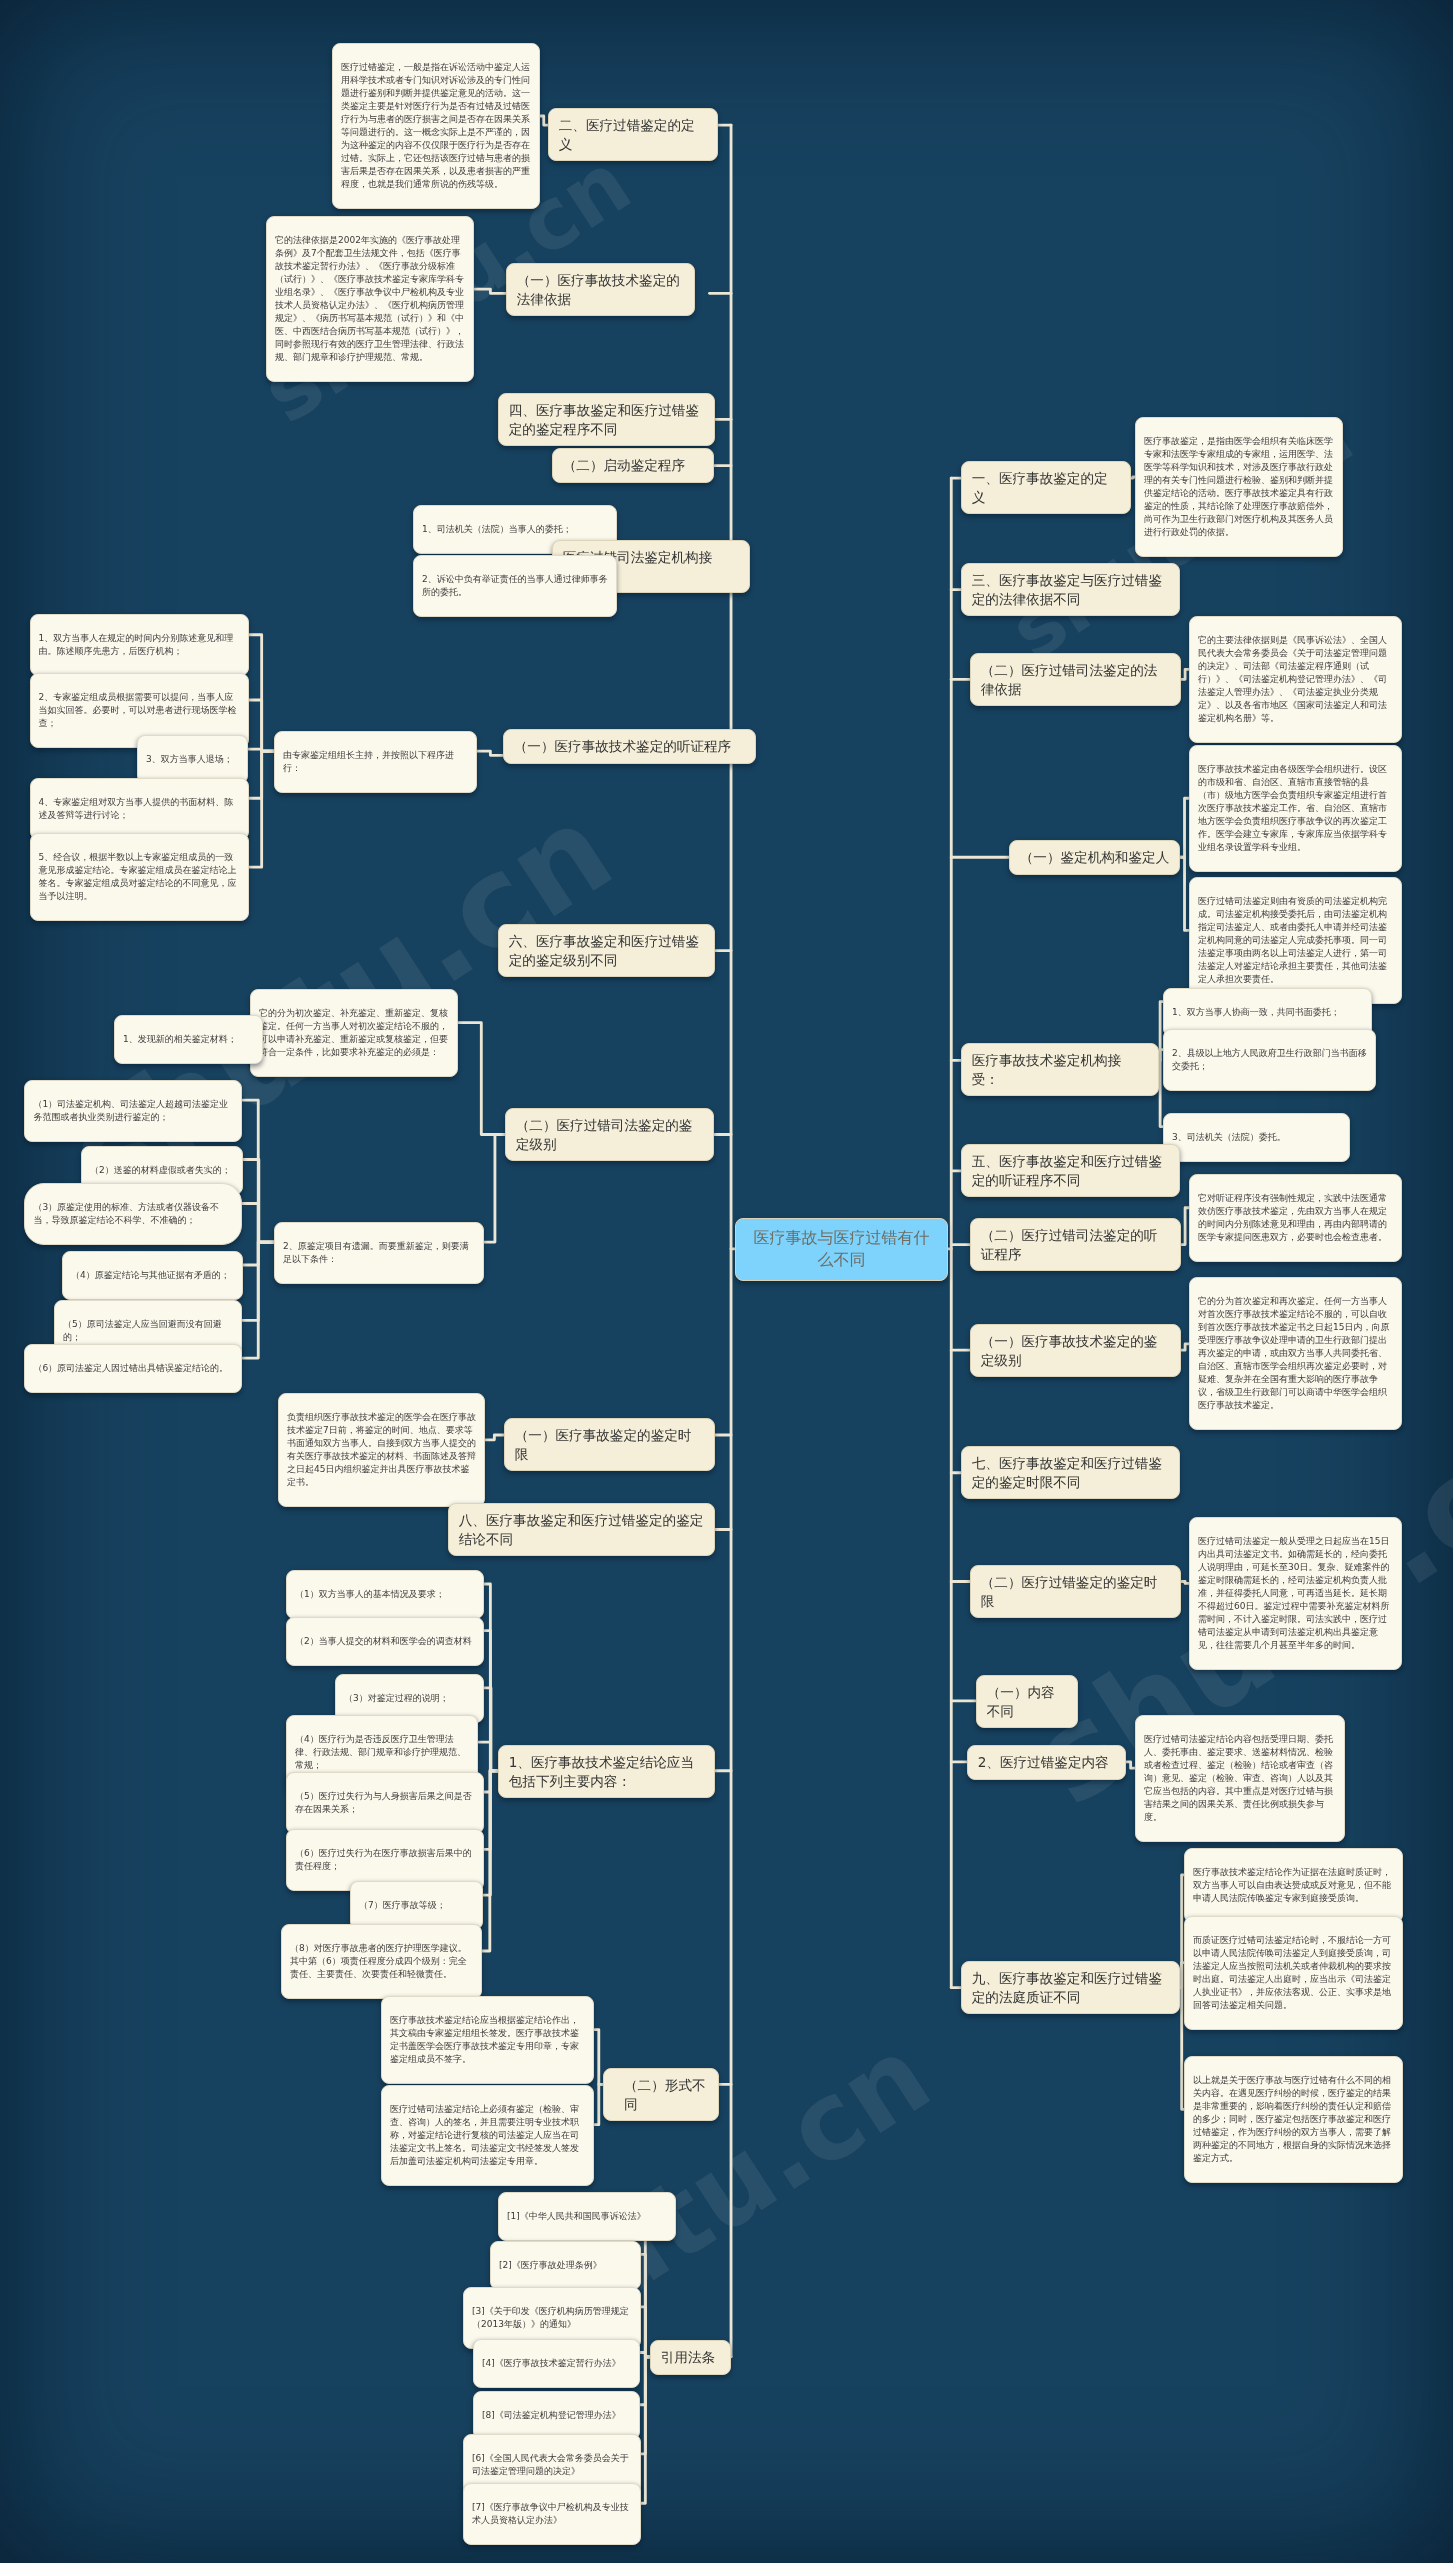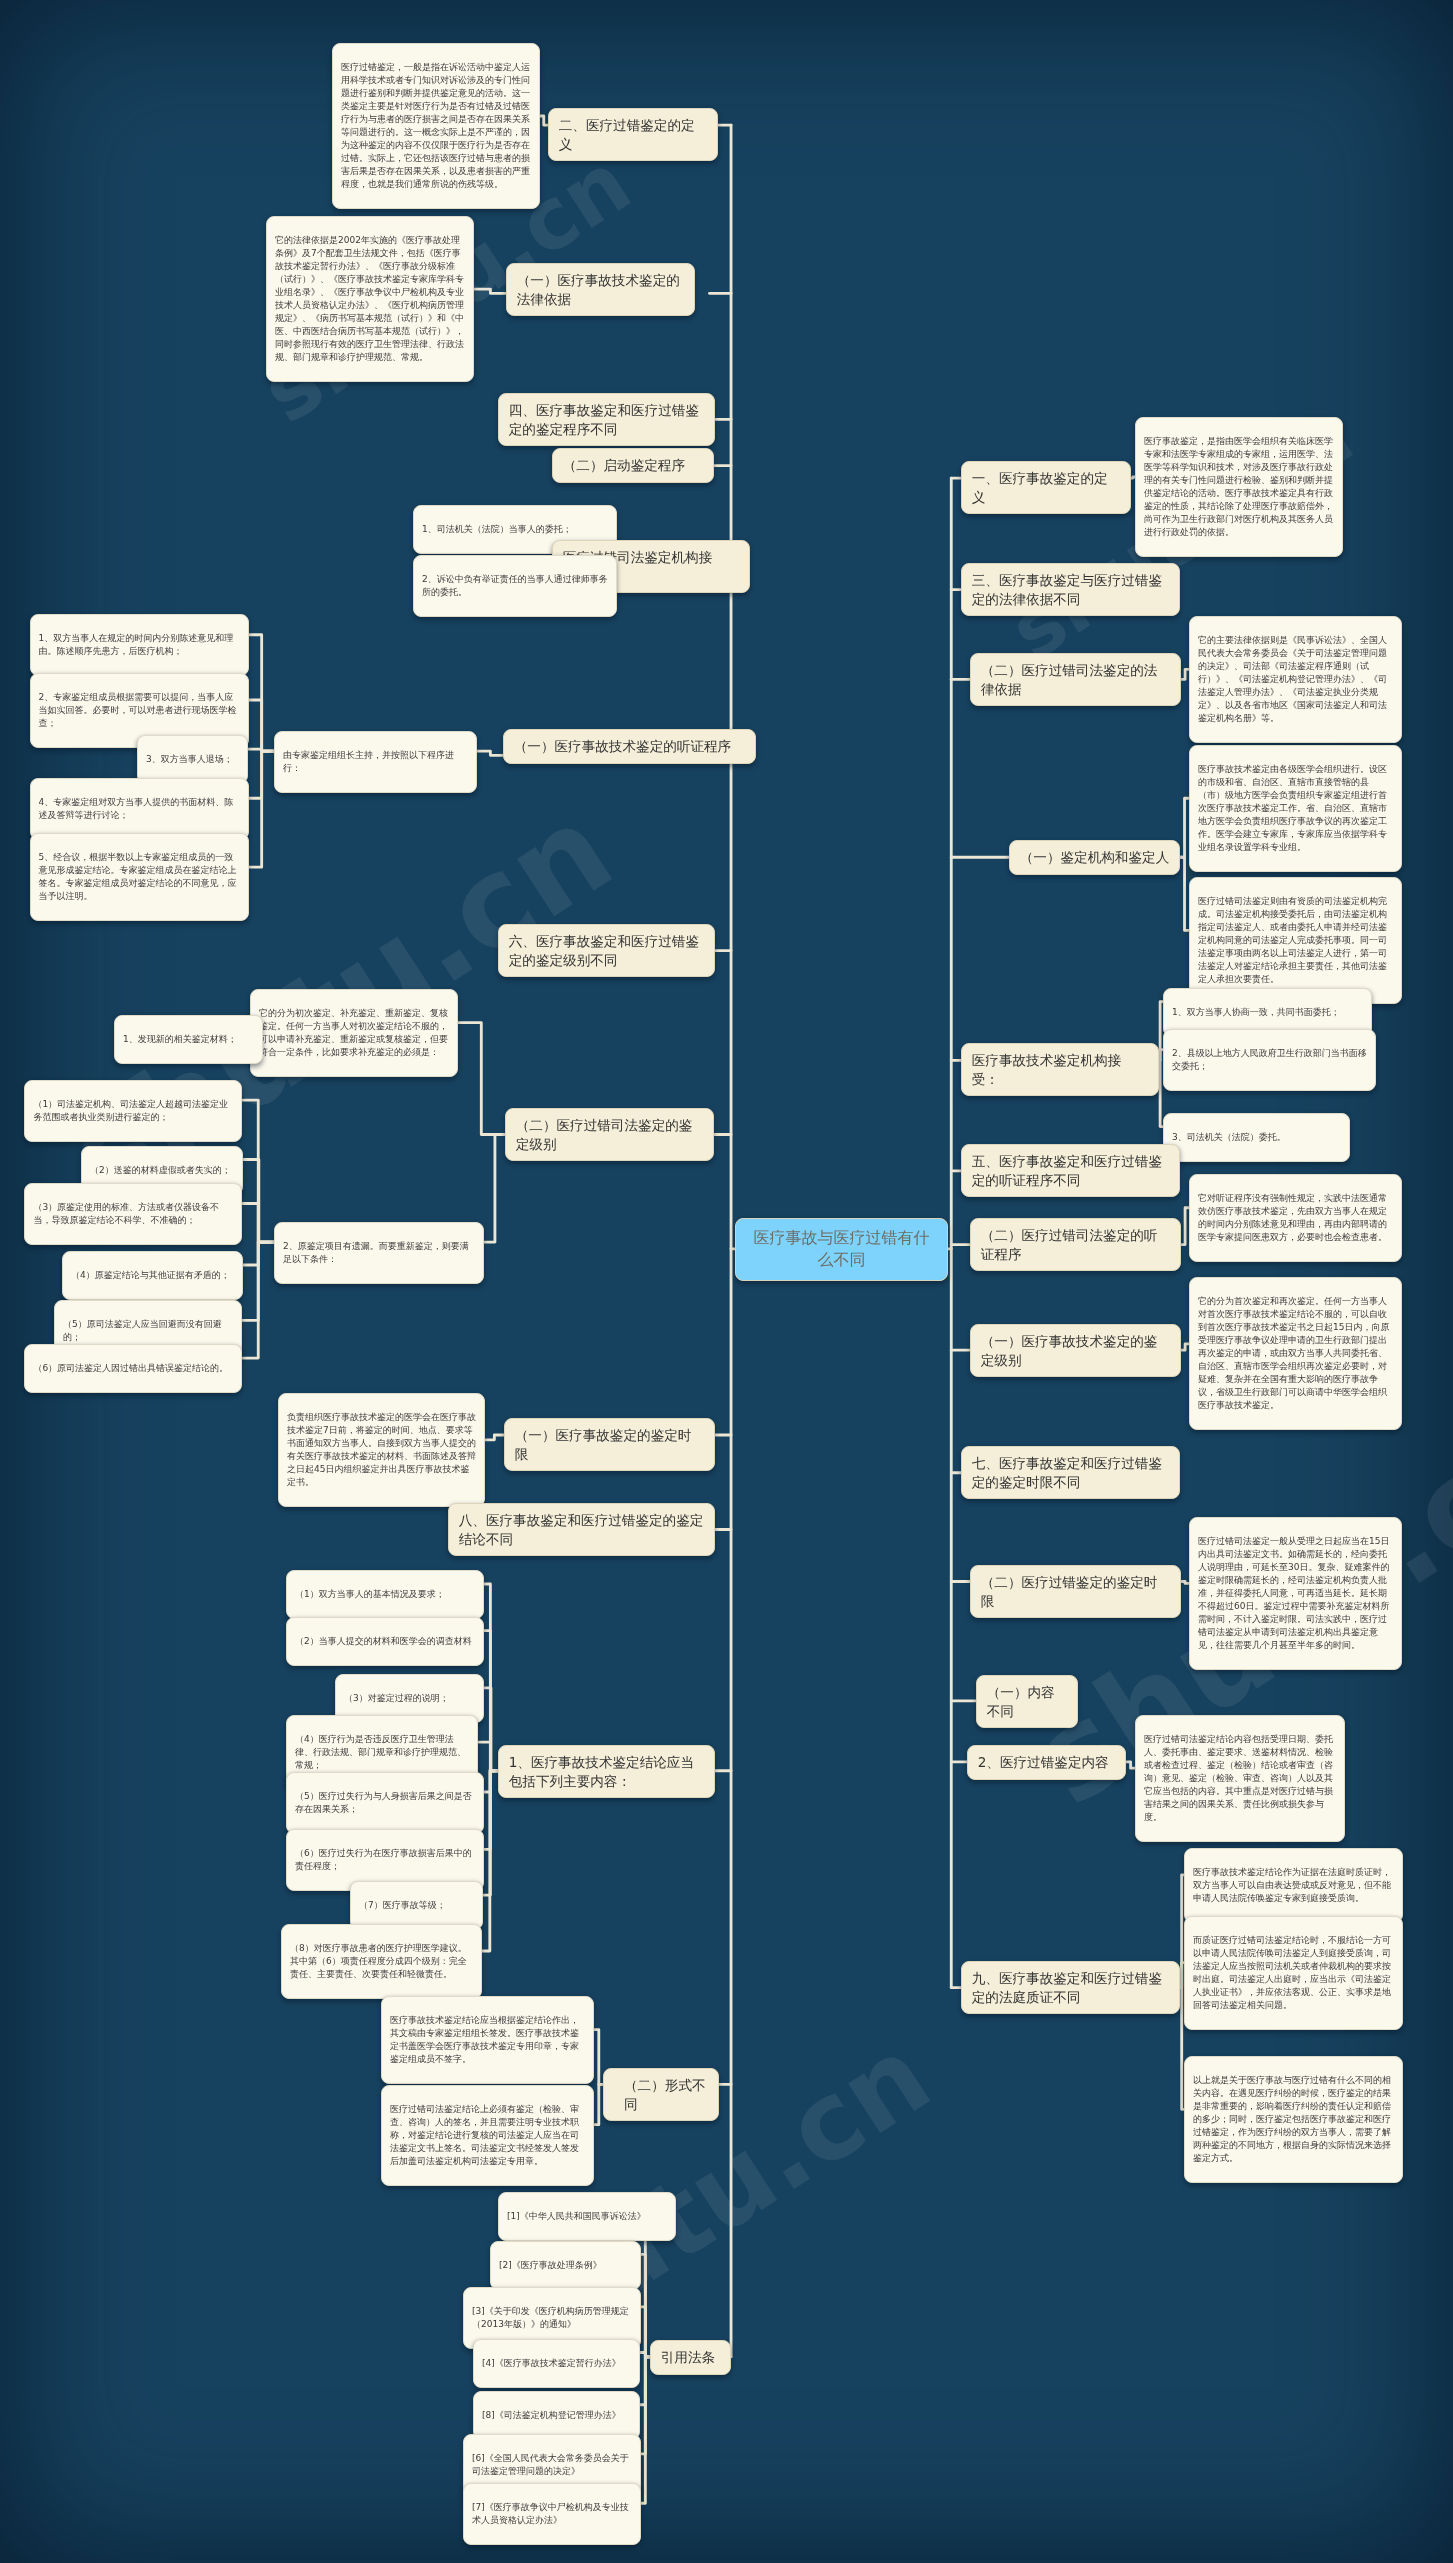--- a/index.html
+++ b/index.html
@@ -130,21 +130,21 @@
   <div class="node title" style="left:503px;top:729px;width:253px;">（一）医疗事故技术鉴定的听证程序</div>
   <div class="node para" style="left:29.5px;top:778px;width:219px;">4、专家鉴定组对双方当事人提供的书面材料、陈述及答辩等进行讨论；</div>
   <div class="node para" style="left:29.5px;top:833px;width:219px;">5、经合议，根据半数以上专家鉴定组成员的一致意见形成鉴定结论。专家鉴定组成员在鉴定结论上签名。专家鉴定组成员对鉴定结论的不同意见，应当予以注明。</div>
 
   <div class="node title" style="left:498px;top:924px;width:217px;">六、医疗事故鉴定和医疗过错鉴定的鉴定级别不同</div>
   <div class="node para" style="left:250px;top:989px;width:208px;">它的分为初次鉴定、补充鉴定、重新鉴定、复核鉴定。任何一方当事人对初次鉴定结论不服的，可以申请补充鉴定、重新鉴定或复核鉴定，但要符合一定条件，比如要求补充鉴定的必须是：</div>
   <div class="node para" style="left:114px;top:1015px;width:149px;">1、发现新的相关鉴定材料；</div>
   <div class="node title" style="left:505px;top:1108px;width:209px;">（二）医疗过错司法鉴定的鉴定级别</div>
   <div class="node para" style="left:24.4px;top:1080px;width:218px;">（1）司法鉴定机构、司法鉴定人超越司法鉴定业务范围或者执业类别进行鉴定的；</div>
   <div class="node para" style="left:81px;top:1146px;width:162px;">（2）送鉴的材料虚假或者失实的；</div>
-  <div class="node para" style="left:24.4px;top:1183px;width:218px;">（3）原鉴定使用的标准、方法或者仪器设备不当，导致原鉴定结论不科学、不准确的；</div>
+  <div class="node para" style="left:24.4px;top:1183px;width:218px;border-radius:20px;">（3）原鉴定使用的标准、方法或者仪器设备不当，导致原鉴定结论不科学、不准确的；</div>
   <div class="node para" style="left:274px;top:1222px;width:210px;">2、原鉴定项目有遗漏。而要重新鉴定，则要满足以下条件：</div>
   <div class="node para" style="left:62px;top:1251px;width:181px;">（4）原鉴定结论与其他证据有矛盾的；</div>
   <div class="node para" style="left:54px;top:1300px;width:188px;">（5）原司法鉴定人应当回避而没有回避的；</div>
   <div class="node para" style="left:24.4px;top:1344px;width:218px;">（6）原司法鉴定人因过错出具错误鉴定结论的。</div>
 
   <div class="node para" style="left:278px;top:1393px;width:207px;">负责组织医疗事故技术鉴定的医学会在医疗事故技术鉴定7日前，将鉴定的时间、地点、要求等书面通知双方当事人。自接到双方当事人提交的有关医疗事故技术鉴定的材料、书面陈述及答辩之日起45日内组织鉴定并出具医疗事故技术鉴定书。</div>
   <div class="node title" style="left:504px;top:1418px;width:211px;">（一）医疗事故鉴定的鉴定时限</div>
   <div class="node title" style="left:448px;top:1503px;width:267px;">八、医疗事故鉴定和医疗过错鉴定的鉴定结论不同</div>
 
   <div class="node para" style="left:286px;top:1570px;width:198px;">（1）双方当事人的基本情况及要求；</div>

